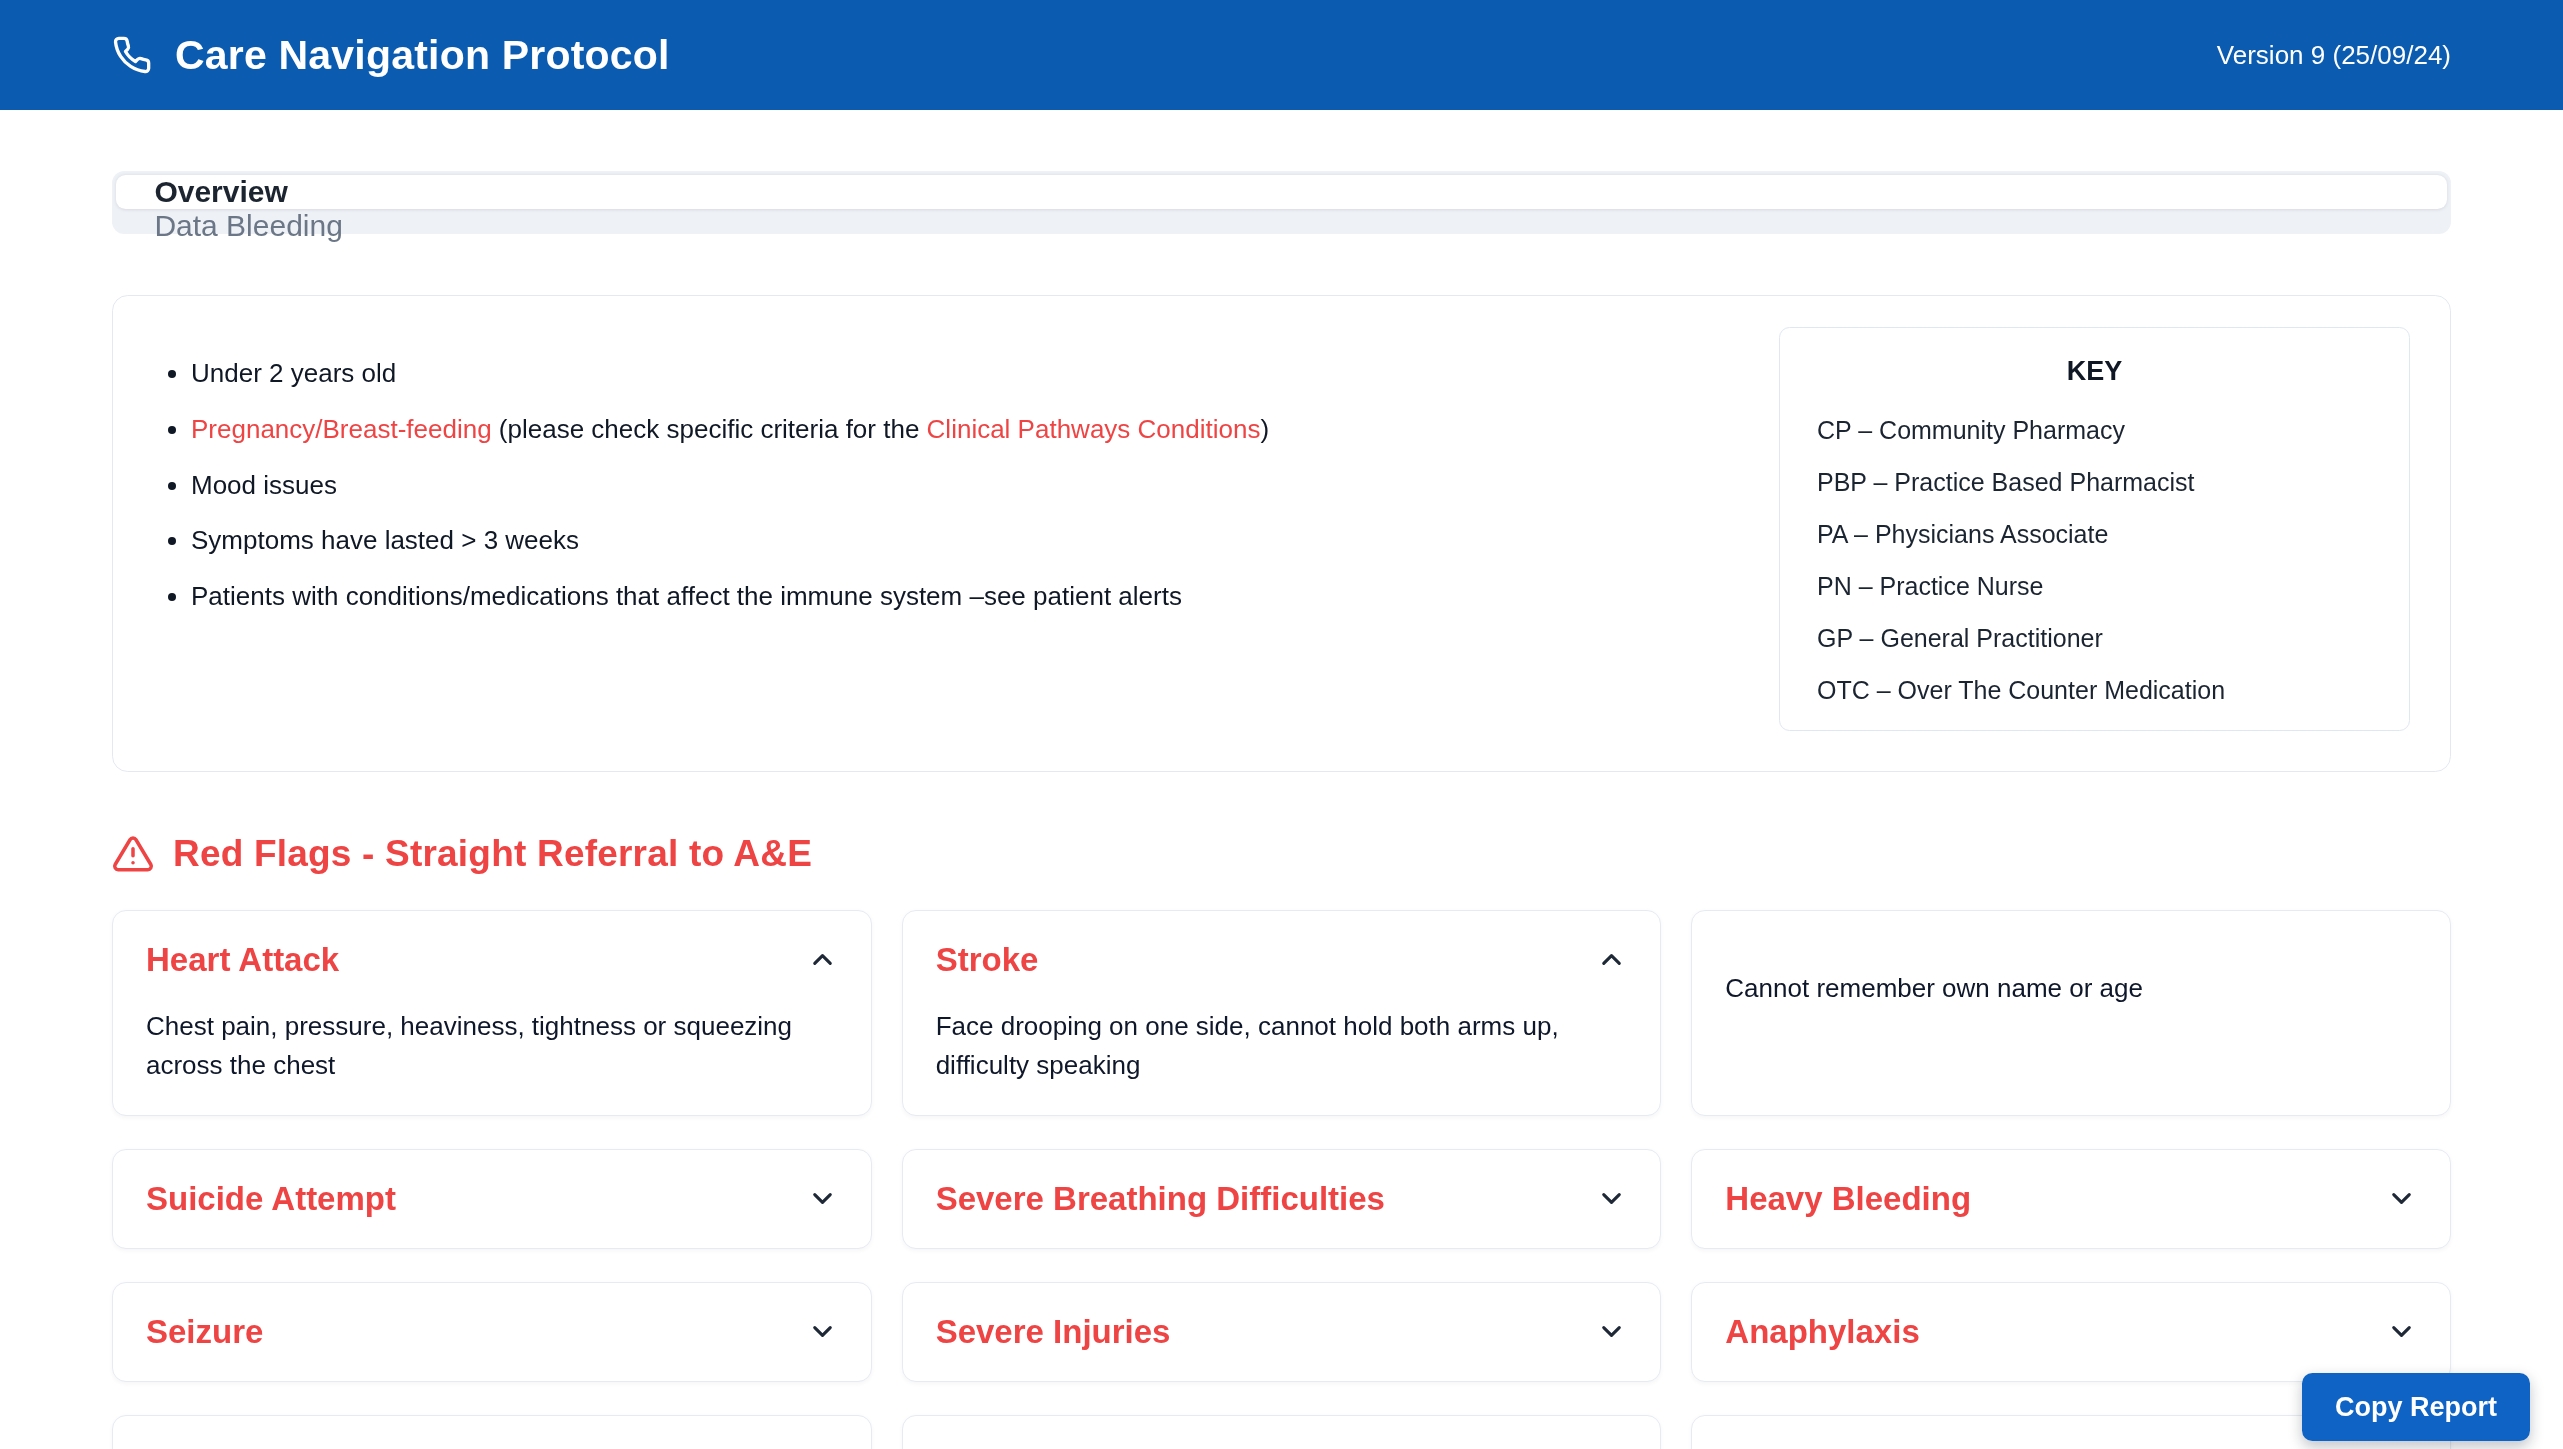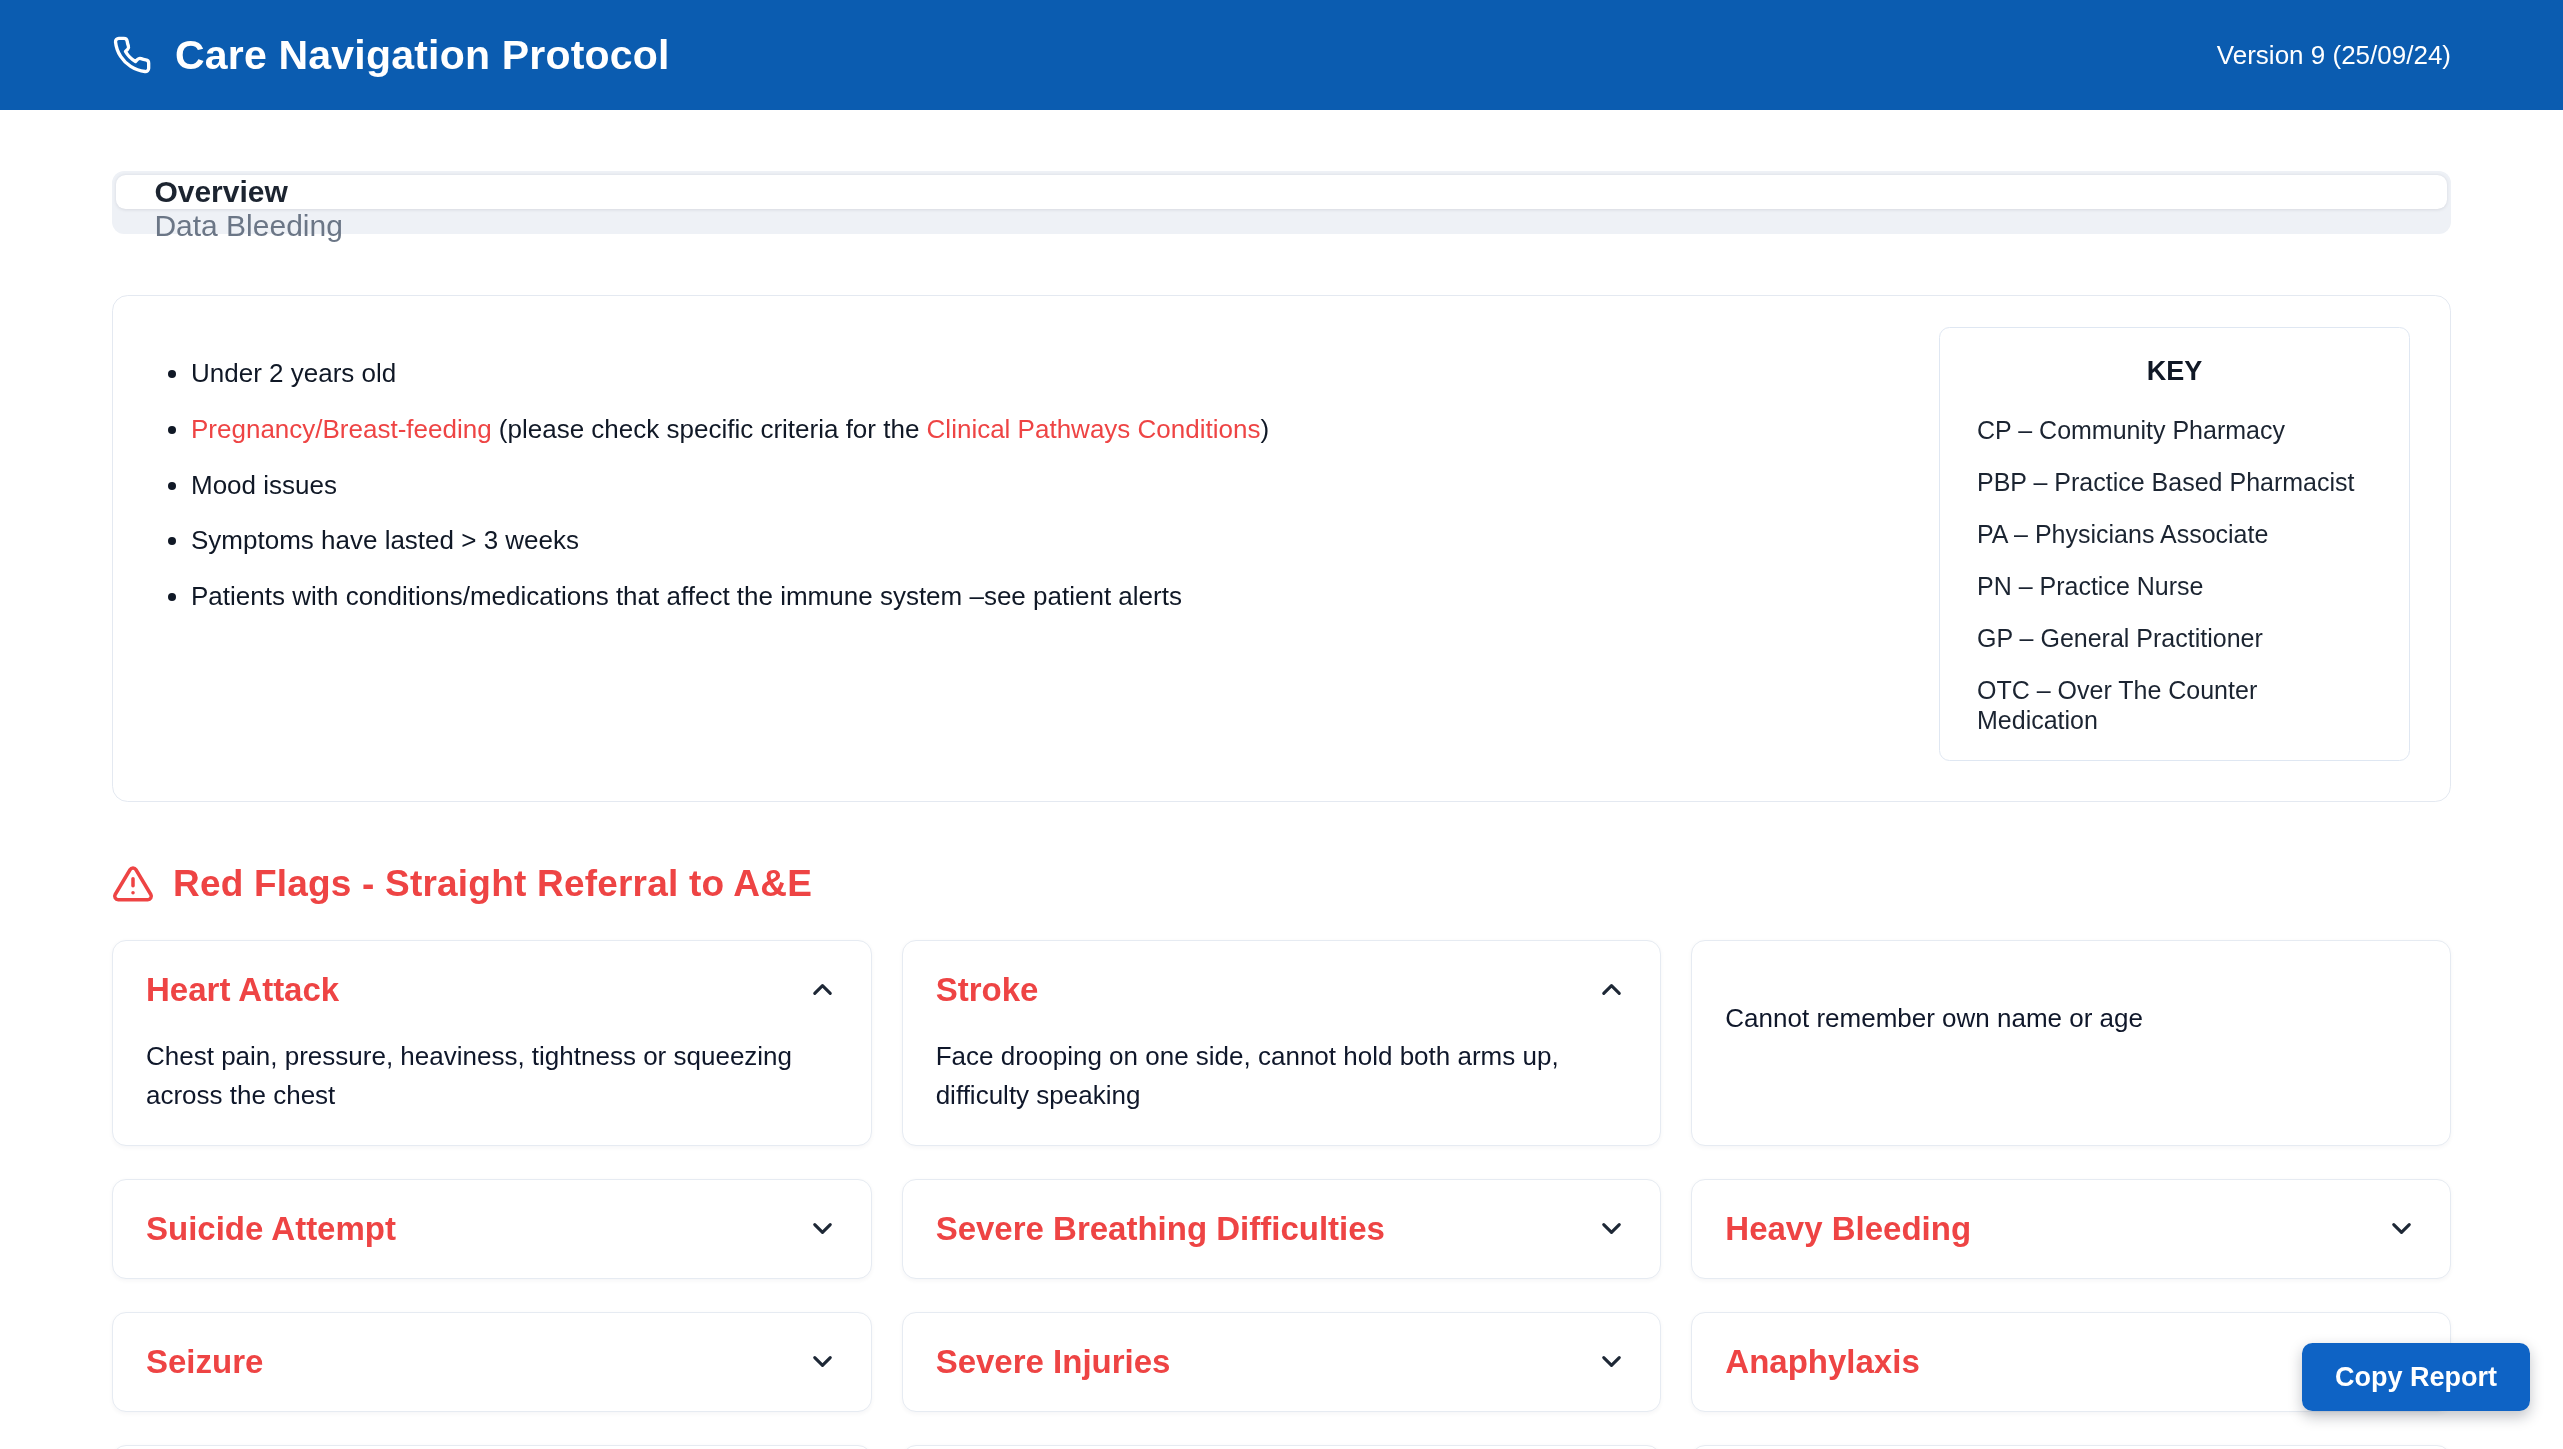--- a/index.html
+++ b/index.html
@@ -97,21 +97,21 @@
     font-size: 26px;
     line-height: 1.26;
     margin-bottom: 23px;
     color: #101826;
   }
   .red-text { color: #ee4444; }
   a.red-link { color: #ee4444; text-decoration: none; cursor: pointer; }
 
   .key-box {
     flex-shrink: 0;
-    width: 471px;
+    width: 631px;
     border: 1.7px solid #dfe7f2;
     border-radius: 10.5px;
     padding: 28px 37px 24.5px 37px;
   }
   .key-title {
     text-align: center;
     font-size: 27px;
     font-weight: 700;
     color: #101826;
     margin-bottom: 28px;
@@ -171,21 +171,21 @@
     font-size: 26px;
     line-height: 1.5;
     color: #0f172a;
     max-width: 752px;
   }
 
   
   .copy-report-btn {
     position: fixed;
     right: 33px;
-    bottom: 38px;
+    bottom: 8px;
     background: #0e63c5;
     color: #ffffff;
     font-family: "Liberation Sans", sans-serif;
     font-size: 27px;
     font-weight: 700;
     border: none;
     border-radius: 10.5px;
     padding: 18.4px 33px;
     cursor: pointer;
     box-shadow: 0 5.2px 14px rgba(16,24,40,0.25);

